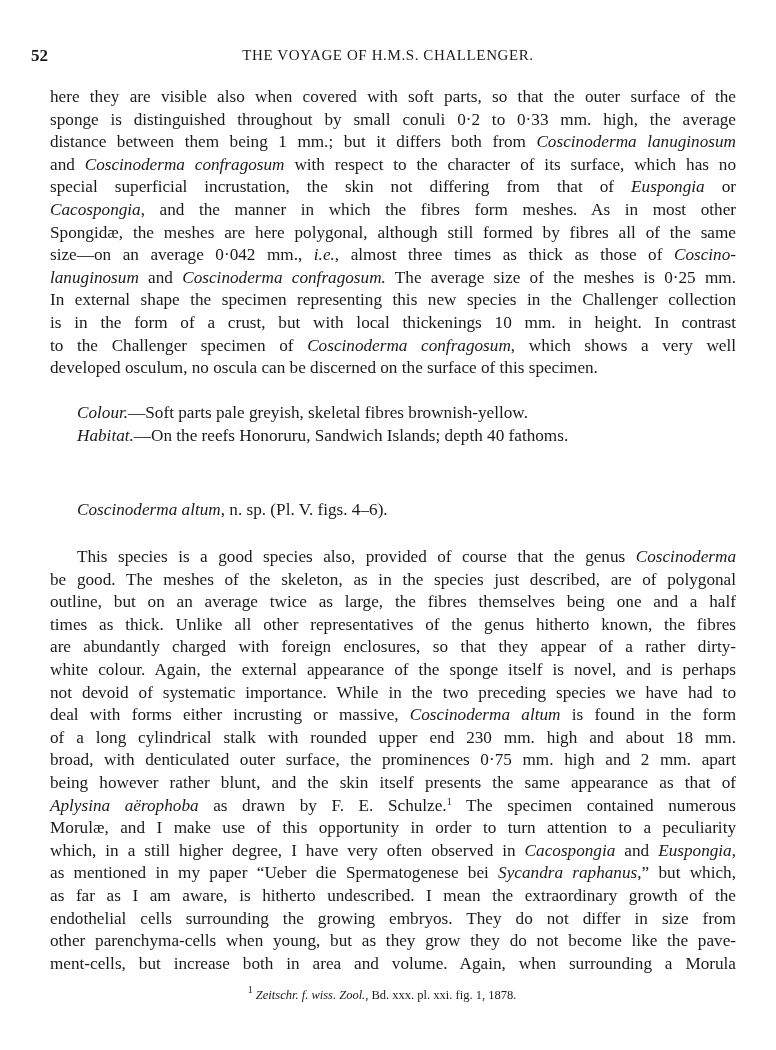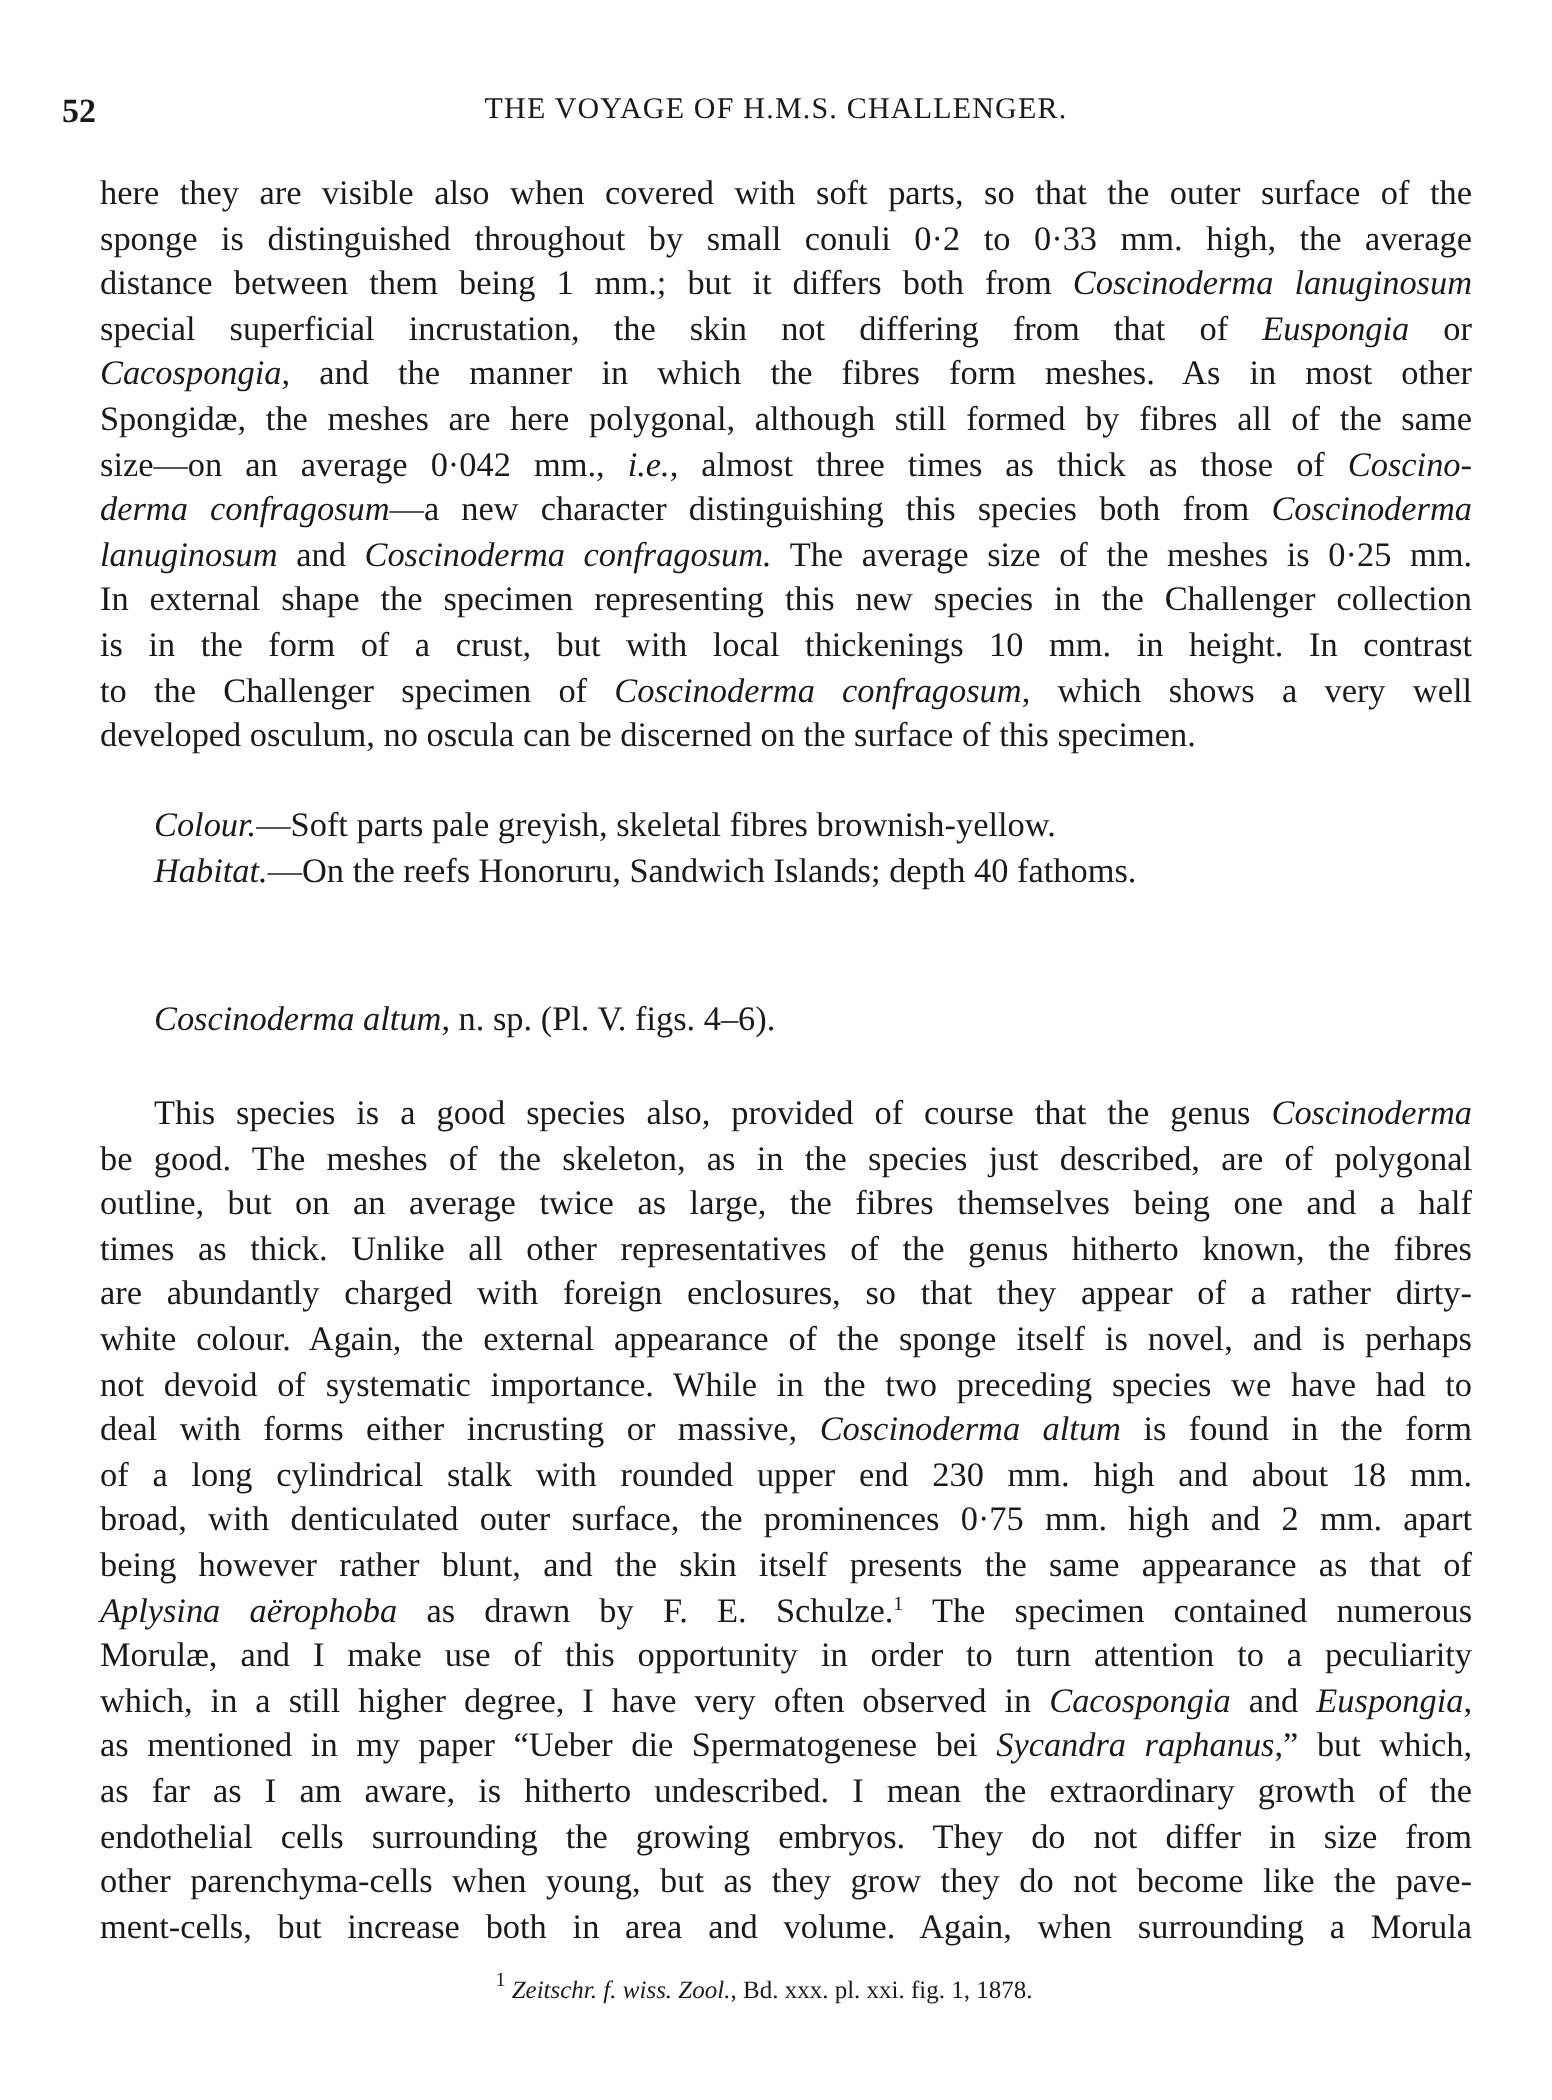--- a/index.html
+++ b/index.html
@@ -23,25 +23,25 @@
 
 <div class="running-head">
   <span class="page-number">52</span>
   <span class="head-title">THE VOYAGE OF H.M.S. CHALLENGER.</span>
 </div>
 
 <div class="text-block b1" id="sec1">
     <span class="line"><span>here they are visible also when covered with soft parts, so that the outer surface of the</span></span>
     <span class="line"><span>sponge is distinguished throughout by small conuli 0·2 to 0·33 mm. high, the average</span></span>
     <span class="line"><span>distance between them being 1 mm.; but it differs both from </span><i>Coscinoderma lanuginosum</i></span>
+    <span class="line"><span>and </span><i>Coscinoderma confragosum</i><span> with respect to the character of its surface, which has no</span></span>
     <span class="line"><span>special superficial incrustation, the skin not differing from that of </span><i>Euspongia</i><span> or</span></span>
     <span class="line"><i>Cacospongia</i><span>, and the manner in which the fibres form meshes.  As in most other</span></span>
     <span class="line"><span>Spongidæ, the meshes are here polygonal, although still formed by fibres all of the same</span></span>
     <span class="line"><span>size—on an average 0·042 mm., </span><i>i.e.</i><span>, almost three times as thick as those of </span><i>Coscino-</i></span>
-    <span class="line"><i>derma confragosum</i><span>—a new character distinguishing this species both from </span><i>Coscinoderma</i></span>
     <span class="line"><i>lanuginosum</i><span> and </span><i>Coscinoderma confragosum.</i><span>  The average size of the meshes is 0·25 mm.</span></span>
     <span class="line"><span>In external shape the specimen representing this new species in the Challenger collection</span></span>
     <span class="line"><span>is in the form of a crust, but with local thickenings 10 mm. in height.  In contrast</span></span>
     <span class="line"><span>to the Challenger specimen of </span><i>Coscinoderma confragosum</i><span>, which shows a very well</span></span>
     <span class="line last"><span>developed osculum, no oscula can be discerned on the surface of this specimen.</span></span>
   </div>
 
 <div class="text-block" id="sec1-extra" style="top: 402.4px;">
   <span class="line last indent"><i>Colour.</i><span>—Soft parts pale greyish, skeletal fibres brownish-yellow.</span></span>
   <span class="line last indent"><i>Habitat.</i><span>—On the reefs Honoruru, Sandwich Islands; depth 40 fathoms.</span></span>

